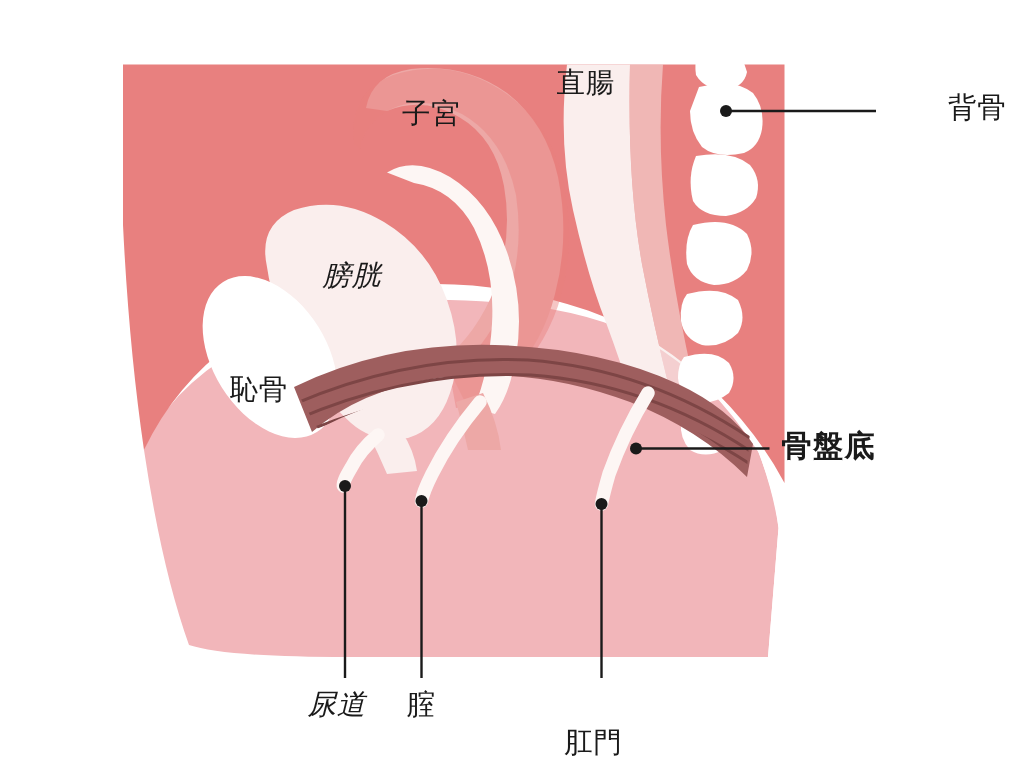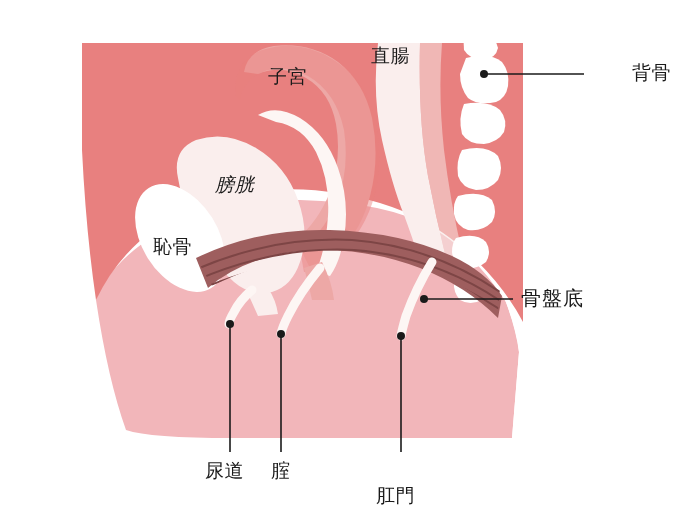--- a/index.html
+++ b/index.html
@@ -30,21 +30,21 @@
   .anno-label {
     position: absolute;
     font-family: "Liberation Sans", "DejaVu Sans", sans-serif;
     font-size: 19px;
     color: #1a1a1a;
     white-space: nowrap;
     letter-spacing: 0.5px;
     line-height: 1;
   }
   .anno-label.bold {
-    font-weight: normal;
+    font-weight: bold;
     font-size: 20px;
     letter-spacing: 1px;
   }
 </style>
 </head>
 <body>
 
 <div id="diagram-root">
 
   <svg id="anatomy-svg" viewBox="0 0 680 515" xmlns="http://www.w3.org/2000/svg">
@@ -181,25 +181,25 @@
     </g>
 
   </svg>
 
   <div class="anno-label" style="left:268px; top:67px;">子宮</div>
 
   <div class="anno-label" style="left:371px; top:46px;">直腸</div>
 
   <div class="anno-label" style="left:215px; top:175px;font-style:italic;">膀胱</div>
 
-  <div class="anno-label" style="left:153px; top:237px;">恥骨</div>
+  <div class="anno-label" style="left:153px; top:251px;">恥骨</div>
 
   <div class="anno-label" style="left:592px; top:63px;margin-left:40px;">背骨</div>
 
   <div class="anno-label bold" style="left:521px; top:288px;">骨盤底</div>
 
-  <div class="anno-label" style="left:205px; top:461px;">尿道</div>
+  <div class="anno-label" style="left:205px; top:461px;font-style:italic;">尿道</div>
 
   <div class="anno-label" style="left:271px; top:461px;">腟</div>
 
   <div class="anno-label" style="left:376px; top:486px;">肛門</div>
 
 </div>
 
 </body></html>

